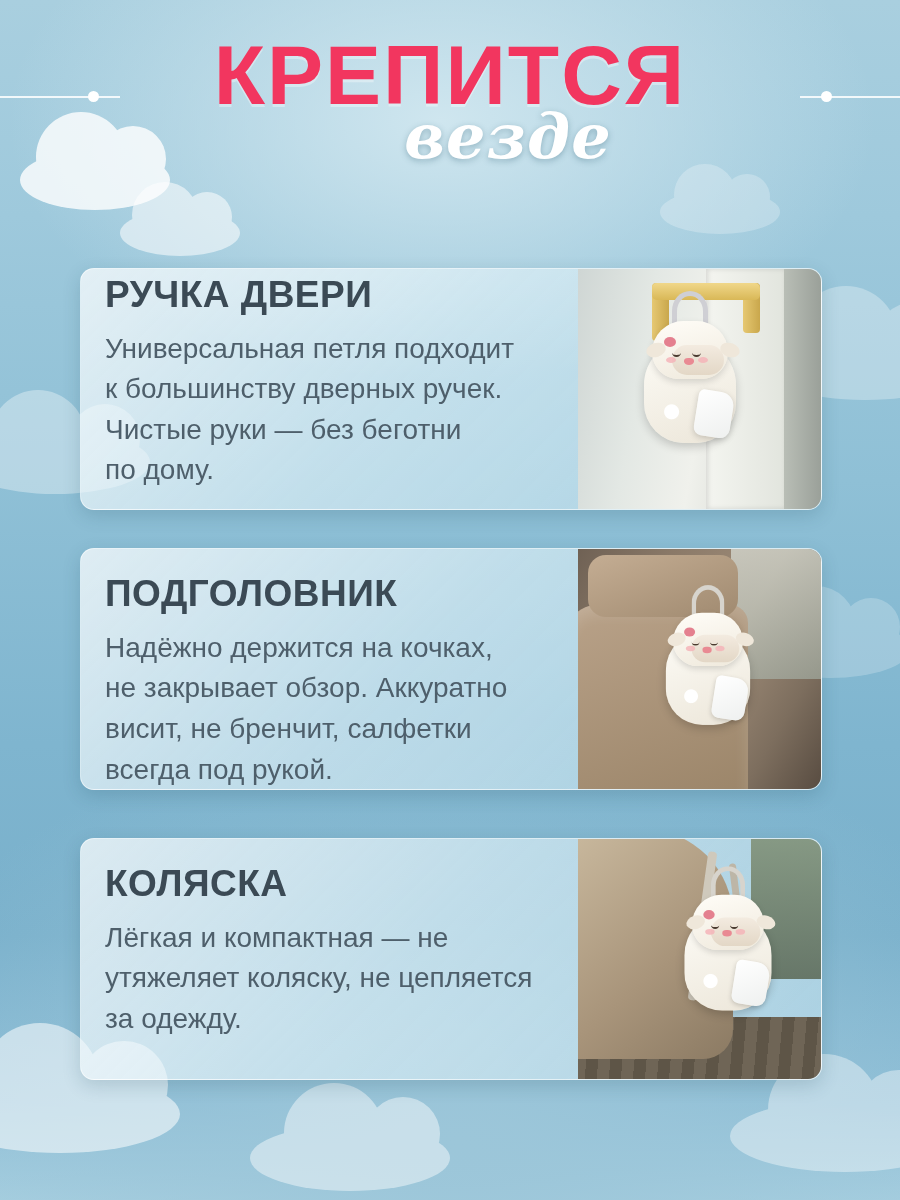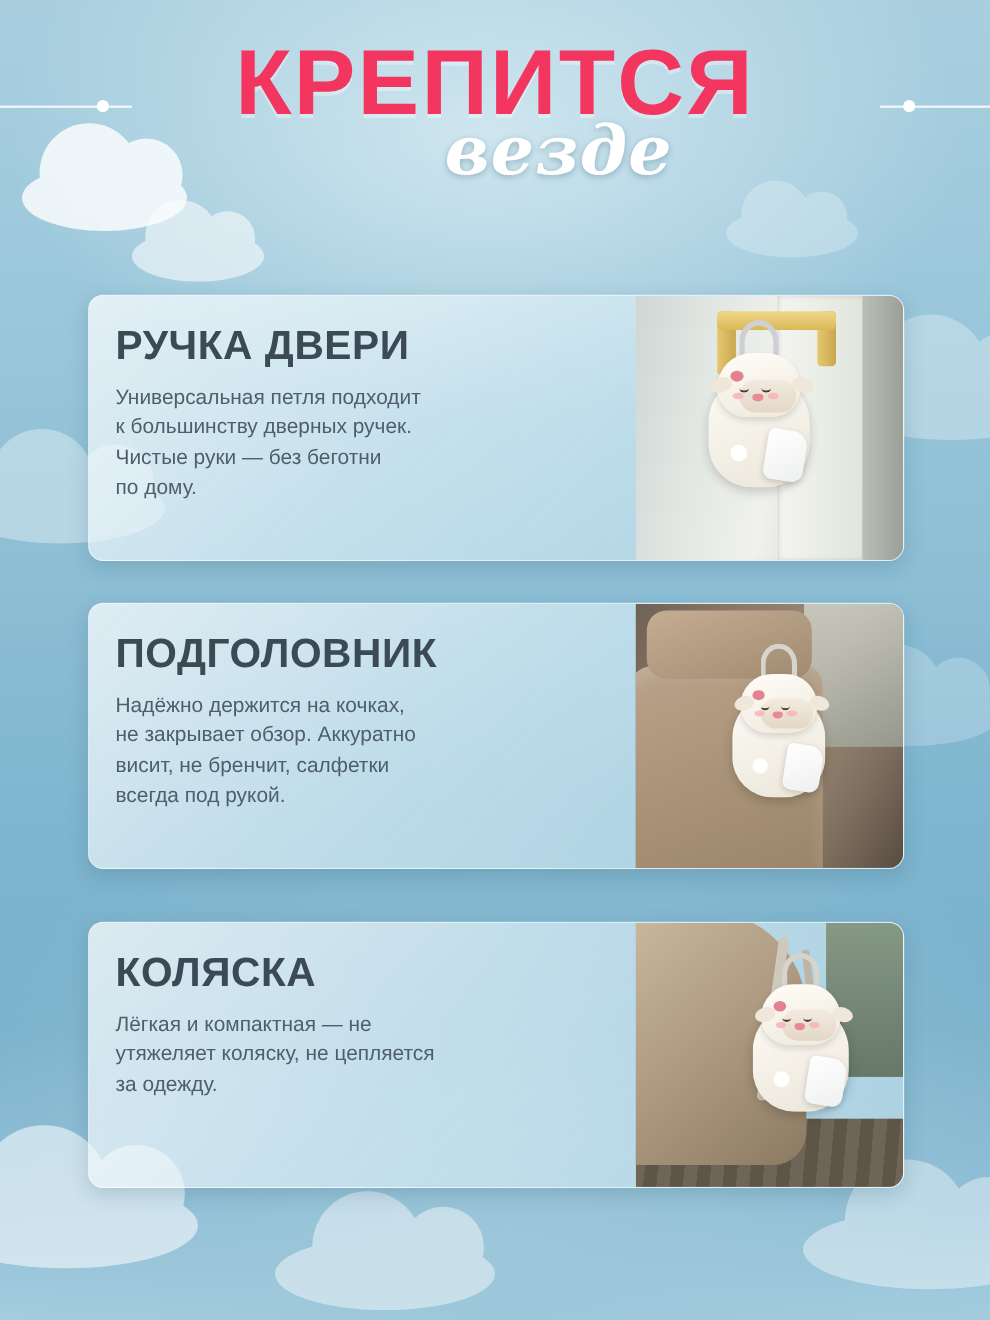--- a/index.html
+++ b/index.html
@@ -130,39 +130,39 @@
     left: 80px;
     width: 740px;
     height: 240px;
     border-radius: 14px;
     background: linear-gradient(135deg, rgba(255,255,255,0.72) 0%, rgba(226,242,248,0.62) 45%, rgba(196,226,238,0.55) 100%);
     box-shadow: 0 6px 18px rgba(30,70,90,0.18);
     border: 1px solid rgba(255,255,255,0.55);
     overflow: hidden;
     display: flex;
   }
-  .card-1 { top: 268px; }
+  .card-1 { top: 268px; align-items: flex-end; }
   .card-2 { top: 548px; }
   .card-3 { top: 838px; }
 
   .card-text {
     flex: 1 1 auto;
     padding: 26px 18px 18px 24px;
     box-sizing: border-box;
   }
   .card-title {
     font-size: 37px;
     font-weight: bold;
     color: #3b4a55;
     letter-spacing: 0.5px;
     margin: 0 0 14px 0;
     line-height: 1.05;
   }
   .card-body {
-    font-size: 19px;
+    font-size: 28px;
     line-height: 1.45;
     color: #4e5f6b;
     margin: 0;
     max-width: 460px;
     white-space: pre-line;
   }
 
   .card-photo {
     position: relative;
     flex: 0 0 243px;

